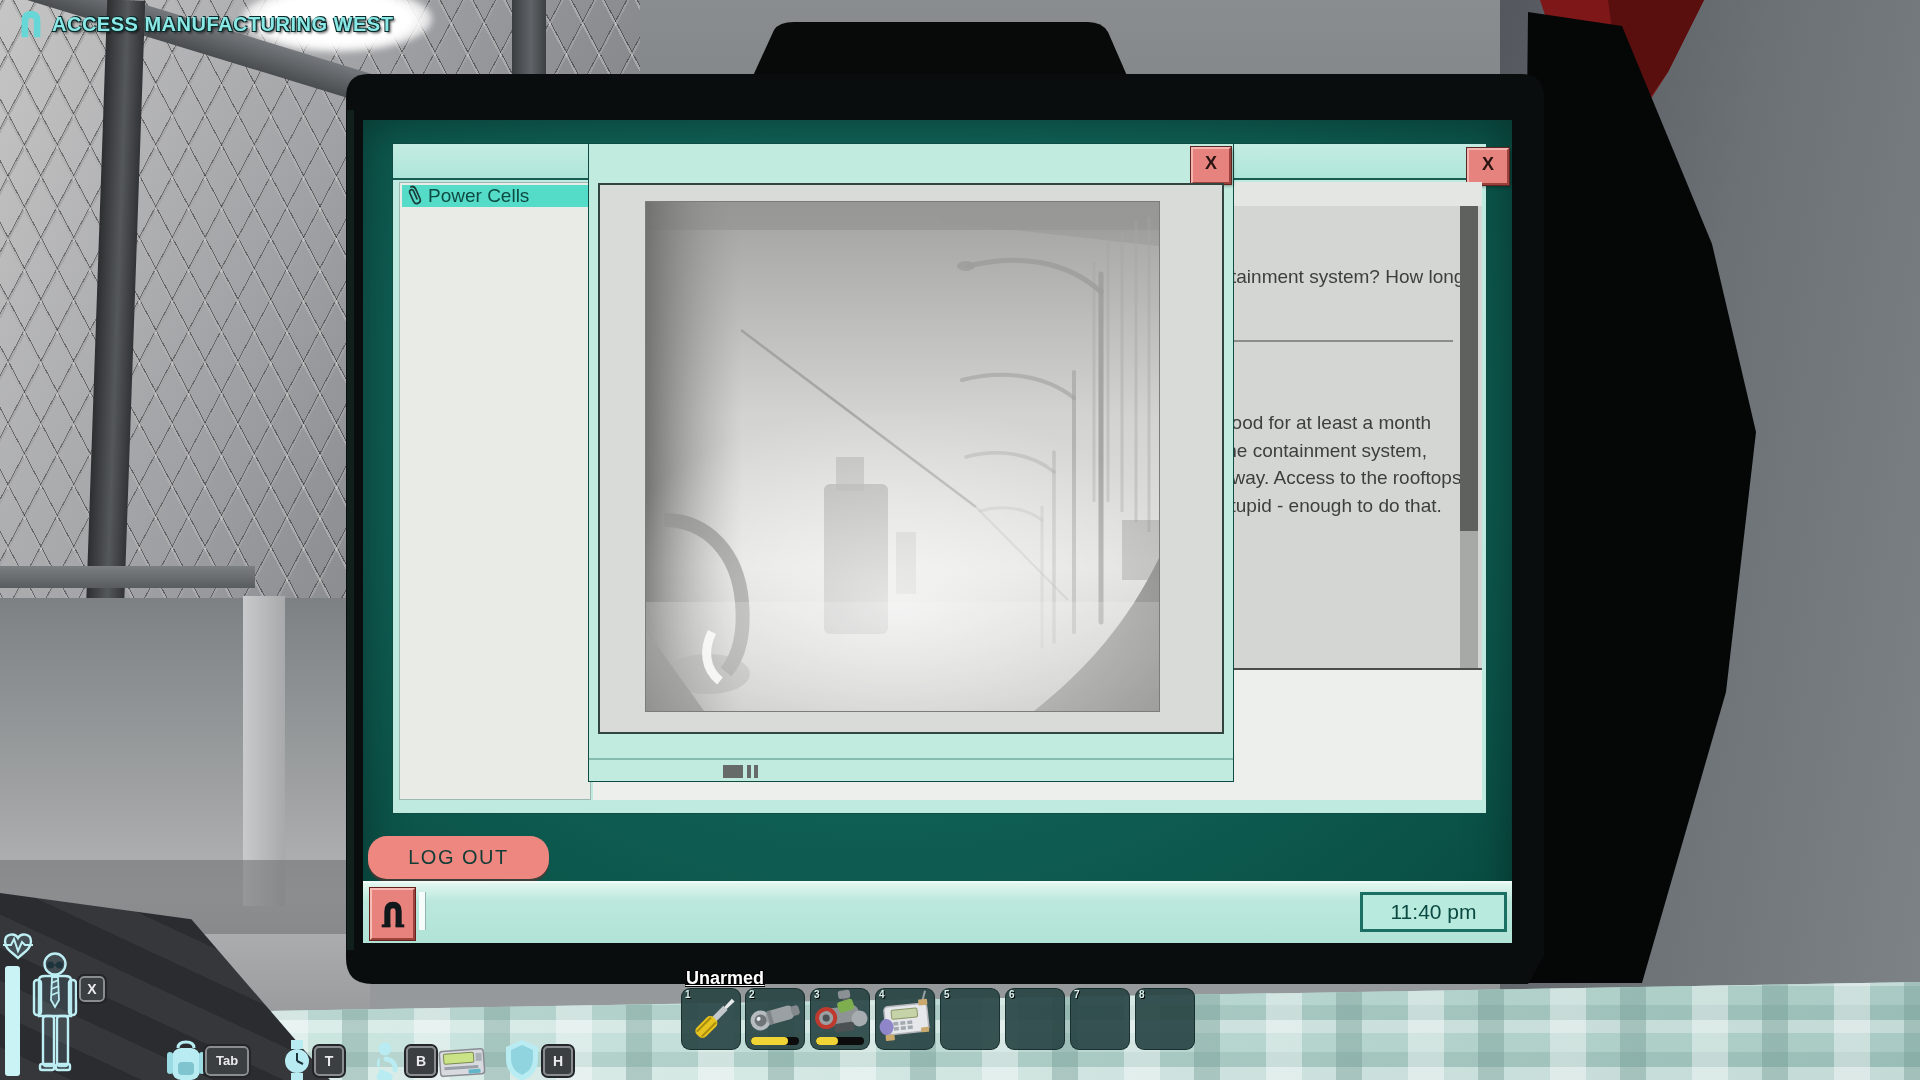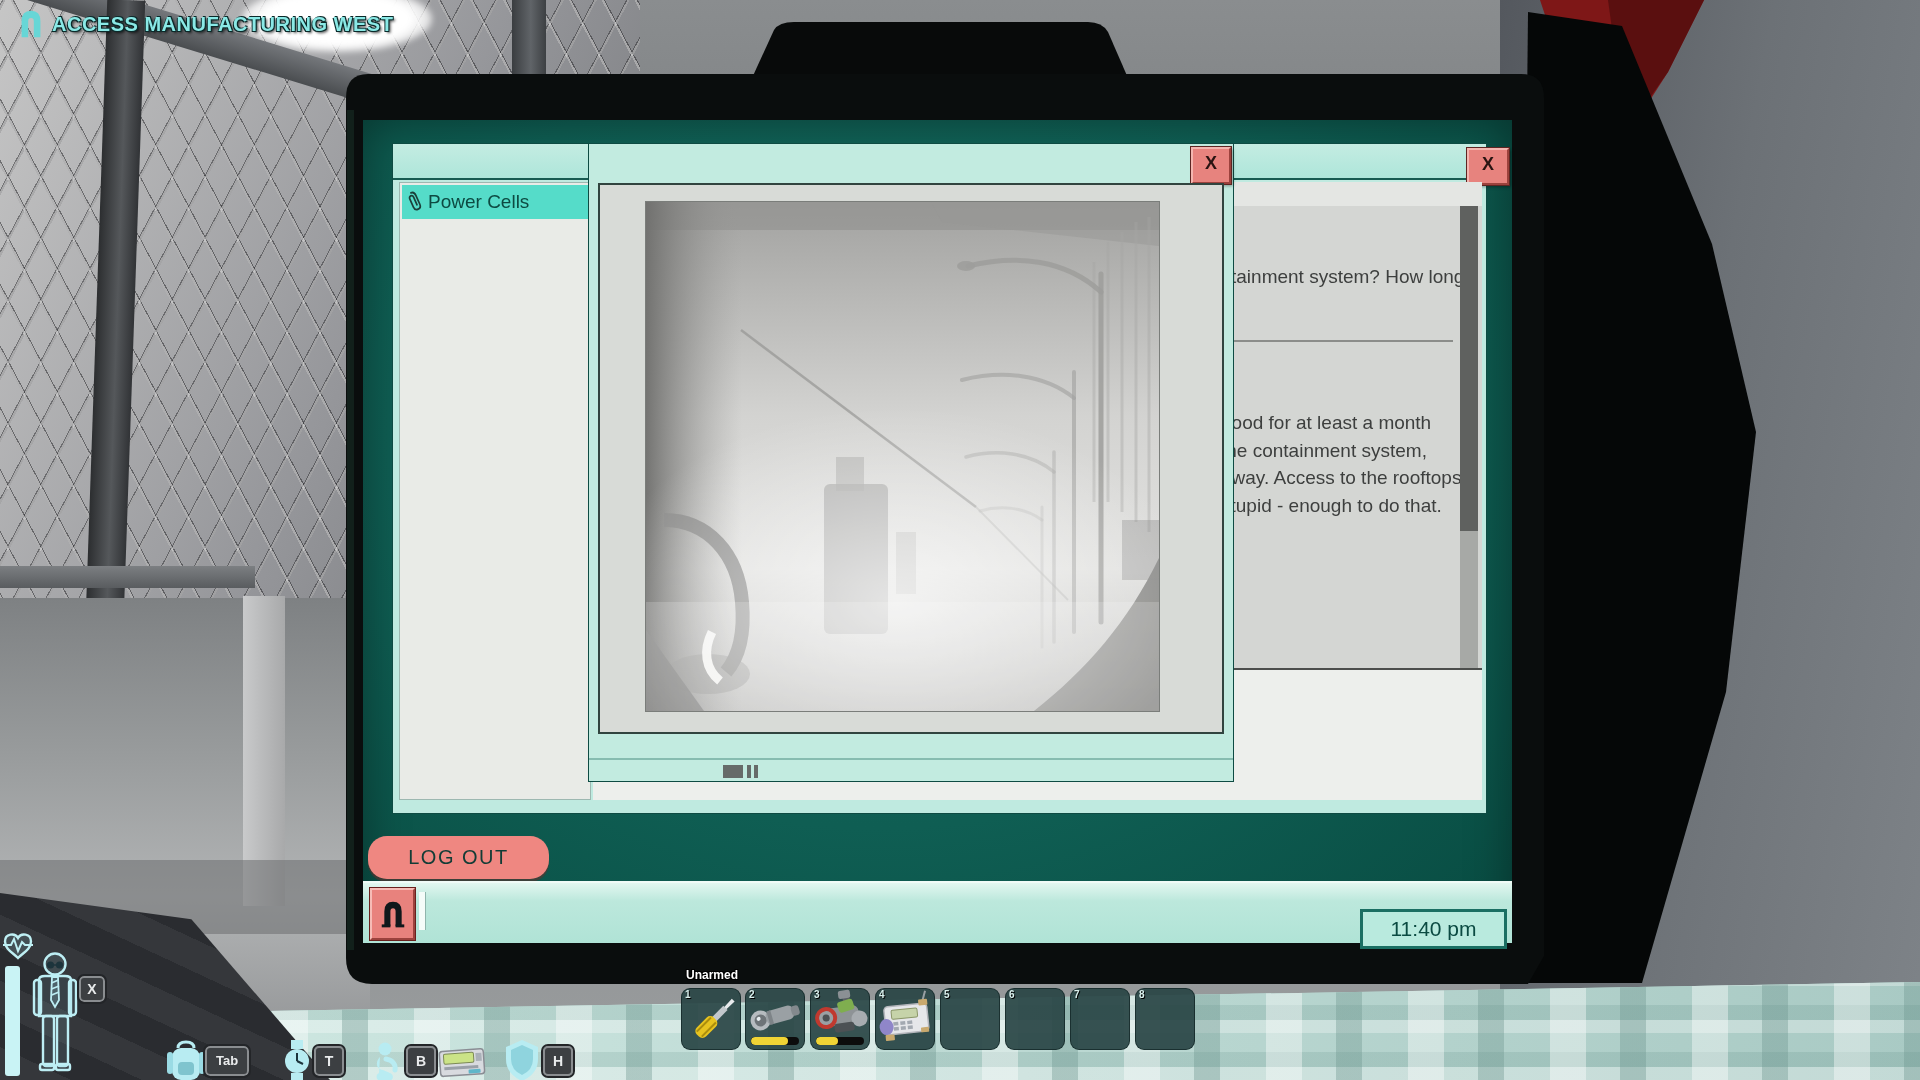--- a/index.html
+++ b/index.html
@@ -46,21 +46,21 @@
   .win{position:absolute;border:1px solid #0e4b43;}
   .titlebar{position:absolute;left:0;top:0;right:0;height:34px;background:linear-gradient(180deg,#c4ece2,#aee6da);border-bottom:2px solid #175b51;}
   .win-title{position:absolute;left:10px;top:6px;font-size:19px;font-weight:700;color:#0c463e;letter-spacing:.5px;}
   .close-btn{position:absolute;width:38px;height:33px;background:#e7837e;
     border:2px solid;border-color:#f4b6b0 #9c423d #9c423d #f4b6b0;outline:1px solid #5e2522;
     color:#2a1412;font-weight:700;font-size:18px;text-align:center;line-height:29px;cursor:pointer;box-shadow:2px 2px 3px rgba(0,0,0,.35);}
 
   #email-win{left:29px;top:23px;width:1093px;height:669px;background:#bfeae0;z-index:10;}
   #email-close{left:1074px;top:4px;}
   .sidebar{position:absolute;left:6px;top:38px;width:190px;height:616px;background:#e9ebe7;border:1px solid #9db8b1;}
-  .sidebar-row{position:absolute;left:2px;top:2px;right:2px;height:34px;background:#55dcc9;display:flex;align-items:center;gap:5px;padding-left:5px;box-sizing:border-box;cursor:pointer;}
+  .sidebar-row{position:absolute;left:2px;top:2px;right:2px;height:22px;background:#55dcc9;display:flex;align-items:center;gap:5px;padding-left:5px;box-sizing:border-box;cursor:pointer;}
   .sidebar-row span{font-size:19px;color:#0d4a42;}
   .pane{position:absolute;left:200px;top:38px;width:889px;height:616px;background:#e4e6e3;}
   .pane-content{position:absolute;left:0;top:24px;width:889px;height:462px;background:#d4d6d3;overflow:hidden;}
   .pane-footer{position:absolute;left:0;top:486px;width:889px;height:130px;background:#edefec;border-top:2px solid #4c4e4c;}
   .msg-divider{position:absolute;left:8px;top:134px;width:852px;height:2px;background:#8b8d8a;}
   .msg-top{position:absolute;left:638px;top:60px;font-size:19px;color:#3d3f3e;white-space:nowrap;}
   .msg-lines{position:absolute;left:628px;top:203px;font-size:19px;color:#3d3f3e;line-height:27.5px;white-space:nowrap;}
   .pane-scroll{position:absolute;left:867px;top:24px;width:18px;height:462px;background:#a7a9a6;}
   .pane-thumb{position:absolute;left:0;top:0;width:18px;height:325px;background:#5f615f;cursor:pointer;}
 
@@ -75,37 +75,37 @@
   
   #logout{left:5px;top:716px;width:181px;height:43px;background:#ef8781;color:#123c36;
     font-size:20px;letter-spacing:1.5px;text-align:center;line-height:43px;cursor:pointer;
     box-shadow:0 3px 0 rgba(120,40,38,.45);z-index:6;border-radius:19px;}
   #taskbar{left:0;top:761px;width:1149px;height:60px;background:linear-gradient(180deg,#e2f7f0 0%,#bce8dc 30%,#b0e3d6 100%);border-top:2px solid #f0fbf7;z-index:30;}
   #start-btn{position:absolute;left:7px;top:5px;width:41px;height:48px;background:#e8827d;
     border:2px solid;border-color:#f6bcb6 #9c423d #9c423d #f6bcb6;outline:1px solid #69201d;cursor:pointer;
     display:flex;align-items:center;justify-content:center;}
   #task-divider{position:absolute;left:56px;top:9px;width:6px;height:38px;background:#f5fcf9;border-right:1px solid #8fb5ac;}
   #clock{position:absolute;left:997px;top:9px;width:147px;height:40px;background:#b9eade;border:3px solid #1b6f63;
-    box-sizing:border-box;color:#0b4a42;font-size:21px;text-align:center;line-height:34px;margin-top:17px;}
+    box-sizing:border-box;color:#0b4a42;font-size:21px;text-align:center;line-height:34px;}
 
   
   #objective{left:16px;top:8px;display:flex;align-items:center;gap:6px;z-index:50;}
   #objective-label{font-size:20px;font-weight:700;color:#8ae9e6;letter-spacing:.5px;
     text-shadow:1px 1px 0 #0a2a2a,-1px 1px 0 #0a2a2a,1px -1px 0 #0a2a2a,2px 2px 3px rgba(0,0,0,.8);}
   .keycap{background:#3c3f42;border:2px solid #8a8d90;outline:2px solid #232528;border-radius:5px;
     color:#e9ebec;font-weight:700;text-align:center;box-sizing:border-box;z-index:55;}
   #healthbar{left:5px;top:966px;width:15px;height:110px;background:#c9f3f5;border-radius:3px;z-index:50;}
   #hud-heart{left:2px;top:931px;z-index:50;}
   #hud-person{left:24px;top:950px;z-index:50;}
   #interact-key{left:79px;top:976px;width:26px;height:26px;font-size:14px;line-height:22px;position:absolute;}
   .shortcut-icon{z-index:50;}
 
   
-  #unarmed{left:686px;top:968px;font-size:12px;font-weight:700;color:#fff;
-    text-shadow:1px 1px 0 #000,-1px -1px 0 #000,1px -1px 0 #000,-1px 1px 0 #000;z-index:60;}
+  #unarmed{left:686px;top:968px;font-size:18px;font-weight:700;color:#fff;
+    text-shadow:1px 1px 0 #000,-1px -1px 0 #000,1px -1px 0 #000,-1px 1px 0 #000;z-index:60;text-decoration:underline;}
   .slot{position:absolute;top:988px;width:60px;height:62px;background:rgba(40,68,68,.92);
     border:1px solid rgba(12,30,30,.65);border-radius:9px;box-sizing:border-box;cursor:pointer;z-index:55;}
   .slot-num{position:absolute;left:3px;top:0px;font-size:10px;font-weight:700;color:#d9efec;text-shadow:1px 1px 0 #000;}
   .charge{position:absolute;left:5px;bottom:4px;right:5px;height:8px;background:#0c0c0c;border-radius:4px;overflow:hidden;}
   .charge-fill{height:100%;background:#f0d435;border-radius:4px;}
   .slot svg{position:absolute;left:0;top:0;}
 </style>
 </head>
 <body>
 

